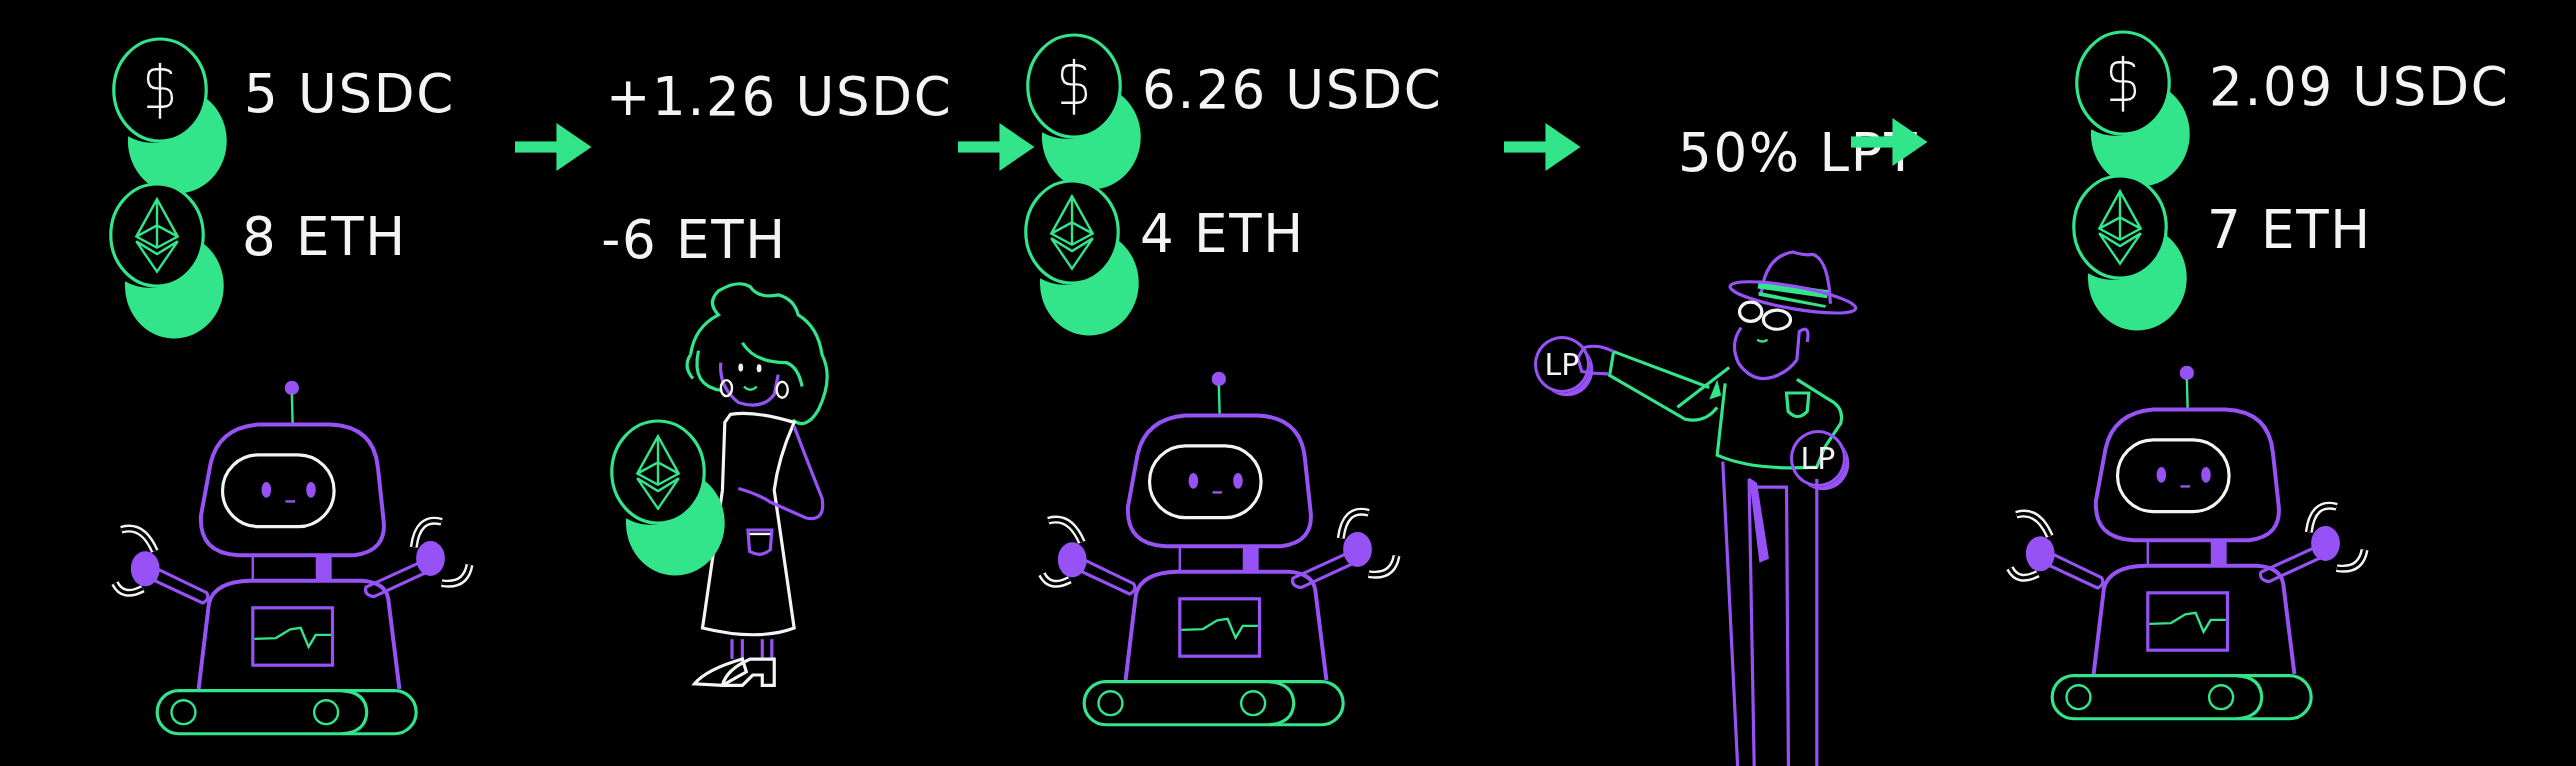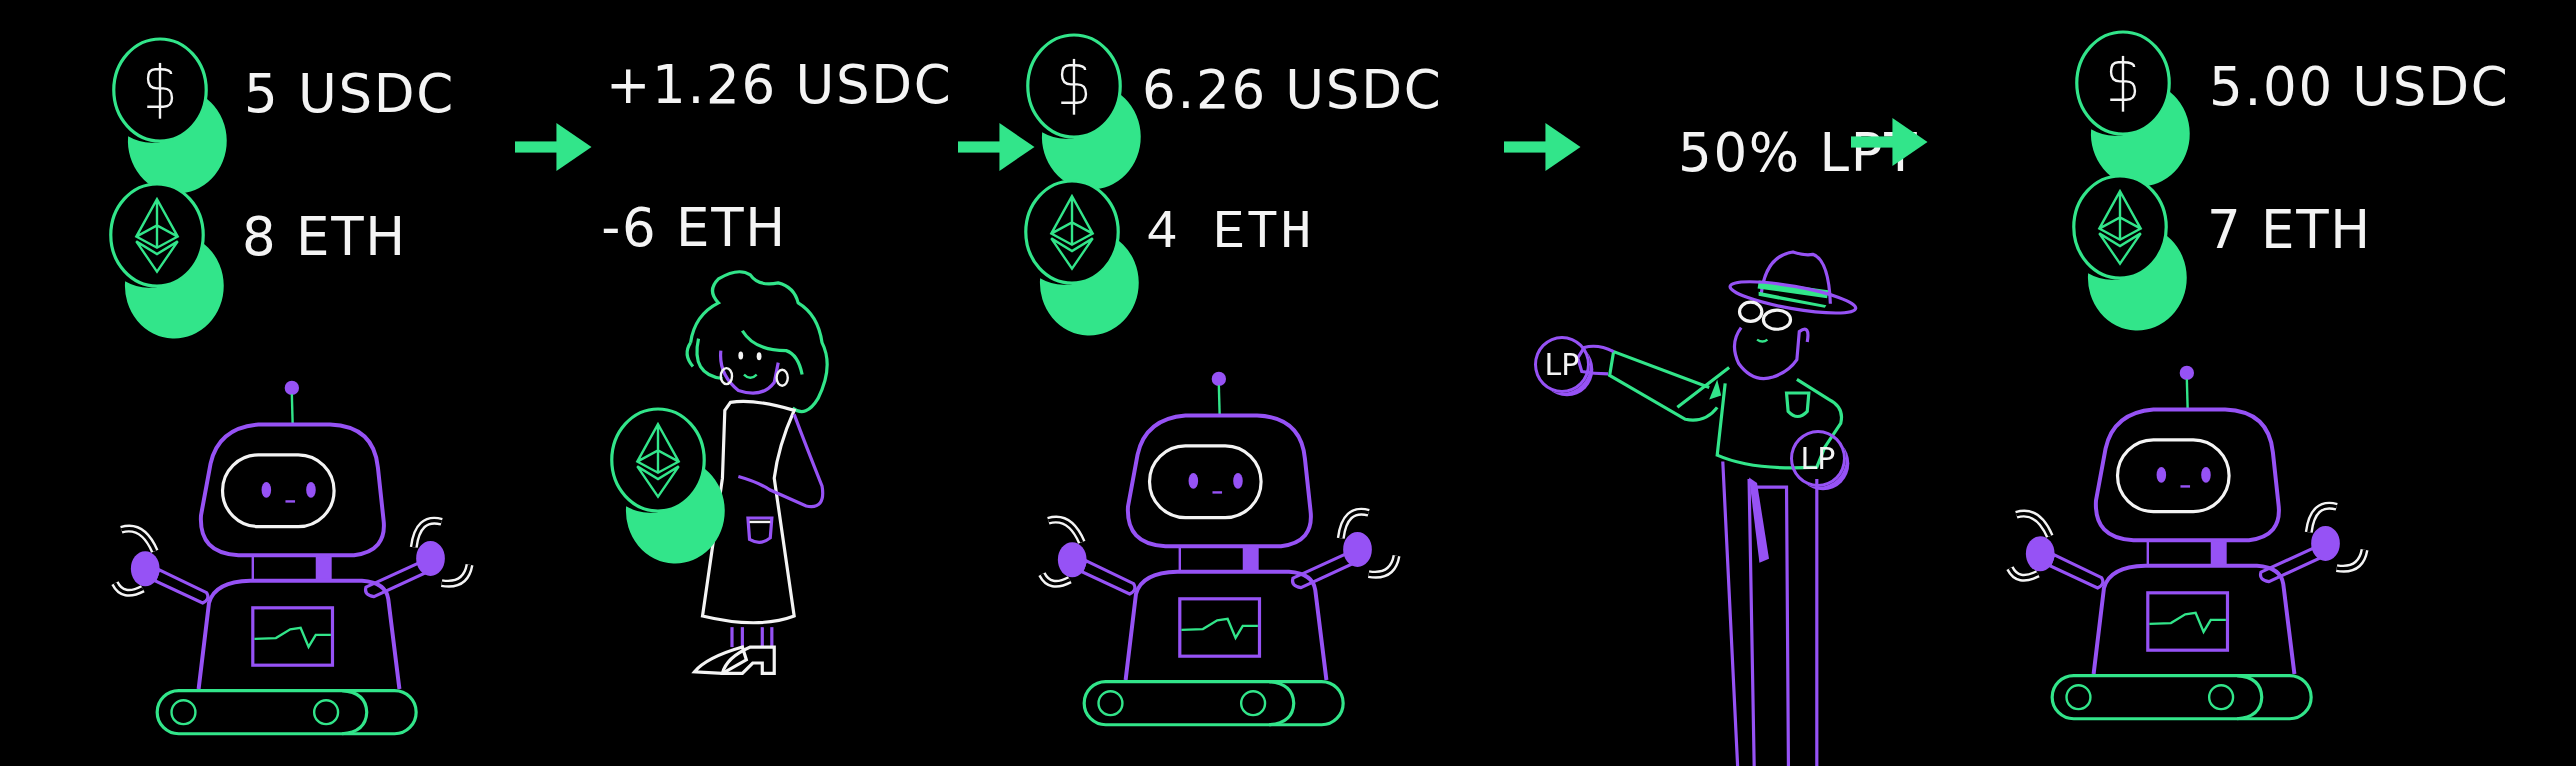--- a/index.html
+++ b/index.html
@@ -81,21 +81,21 @@
   <div class="label" style="left:242px;top:201px;">8 ETH</div>
   <svg style="left:99px;top:347px" width="0.8" height="0.8" viewBox="0 0 1 1">
       <use href="#robot"></use>
     </svg>
 </div>
 
 <svg style="left:515px;top:147px" width="0.8" height="0.8" viewBox="0 0 1 1">
     <use href="#arrow"></use>
   </svg>
 
-<div class="abs" style="left:579px;top:0;width:381px;height:718px;">
+<div class="abs" style="left:579px;top:12px;width:381px;height:718px;">
   <div class="label" style="left:27px;top:58px;">+1.26 USDC</div>
   <div class="label" style="left:22.3px;top:201px;">-6 ETH</div>
   <svg style="left:0;top:0" width="0.8" height="0.8" viewBox="0 0 1 1">
 
     <path d="M140,430 Q145,395 175,380 Q160,365 175,350 Q200,335 215,345 Q225,360 250,355 Q270,360 275,380 Q300,395 305,430 Q320,460 300,500 Q285,525 268,512" fill="none" stroke="#32e58a" stroke-width="4"></path>
     <path d="M140,430 Q130,445 143,460 M150,425 Q140,470 180,475" fill="none" stroke="#32e58a" stroke-width="4"></path>
     <path d="M205,415 Q220,440 260,440 Q275,445 280,470" fill="none" stroke="#32e58a" stroke-width="4"></path>
 
     <path d="M178,440 Q175,470 200,490 Q230,500 245,480 L250,455" fill="none" stroke="#9652f5" stroke-width="4"></path>
     <ellipse cx="203" cy="446" rx="3" ry="5" fill="#f4f4f4"></ellipse>
@@ -131,21 +131,21 @@
 <div class="abs" style="left:1026px;top:0;width:496px;height:644px;">
   <svg style="left:48px;top:86px" width="0.8" height="0.8" viewBox="0 0 1 1">
       <use href="#coin"></use>
       <use href="#dollar"></use>
     </svg>
   <svg style="left:46px;top:232px" width="0.8" height="0.8" viewBox="0 0 1 1">
       <use href="#coin"></use>
       <use href="#eth"></use>
     </svg>
   <div class="label" style="left:116px;top:63px;">6.26 USDC</div>
-  <div class="label" style="left:120px;top:207px;font-family:Liberation Mono, monospace;">4 ETH</div>
+  <div class="label" style="left:114px;top:207px;">4 ETH</div>
   <svg style="left:0;top:347px" width="0.8" height="0.8" viewBox="0 0 1 1">
       <g transform="translate(0,0)">
         <use href="#robot"></use>
       </g>
     </svg>
 </div>
 
 <svg style="left:1504px;top:147px" width="0.8" height="0.8" viewBox="0 0 1 1">
     <use href="#arrow"></use>
   </svg>
@@ -194,19 +194,19 @@
 
 <div class="abs" style="left:2002px;top:0;width:574px;height:766px;">
   <svg style="left:121px;top:83px" width="0.8" height="0.8" viewBox="0 0 1 1">
       <use href="#coin"></use>
       <use href="#dollar"></use>
     </svg>
   <svg style="left:118px;top:227px" width="0.8" height="0.8" viewBox="0 0 1 1">
       <use href="#coin"></use>
       <use href="#eth"></use>
     </svg>
-  <div class="label" style="left:207px;top:60px;">5.00 USDC</div>
+  <div class="label" style="left:207px;top:60px;">2.09 USDC</div>
   <div class="label" style="left:205px;top:203px;">7 ETH</div>
   <svg style="left:-8.3px;top:341px" width="0.8" height="0.8" viewBox="0 0 1 1">
       <use href="#robot"></use>
     </svg>
 </div>
 
 
 </body></html>

